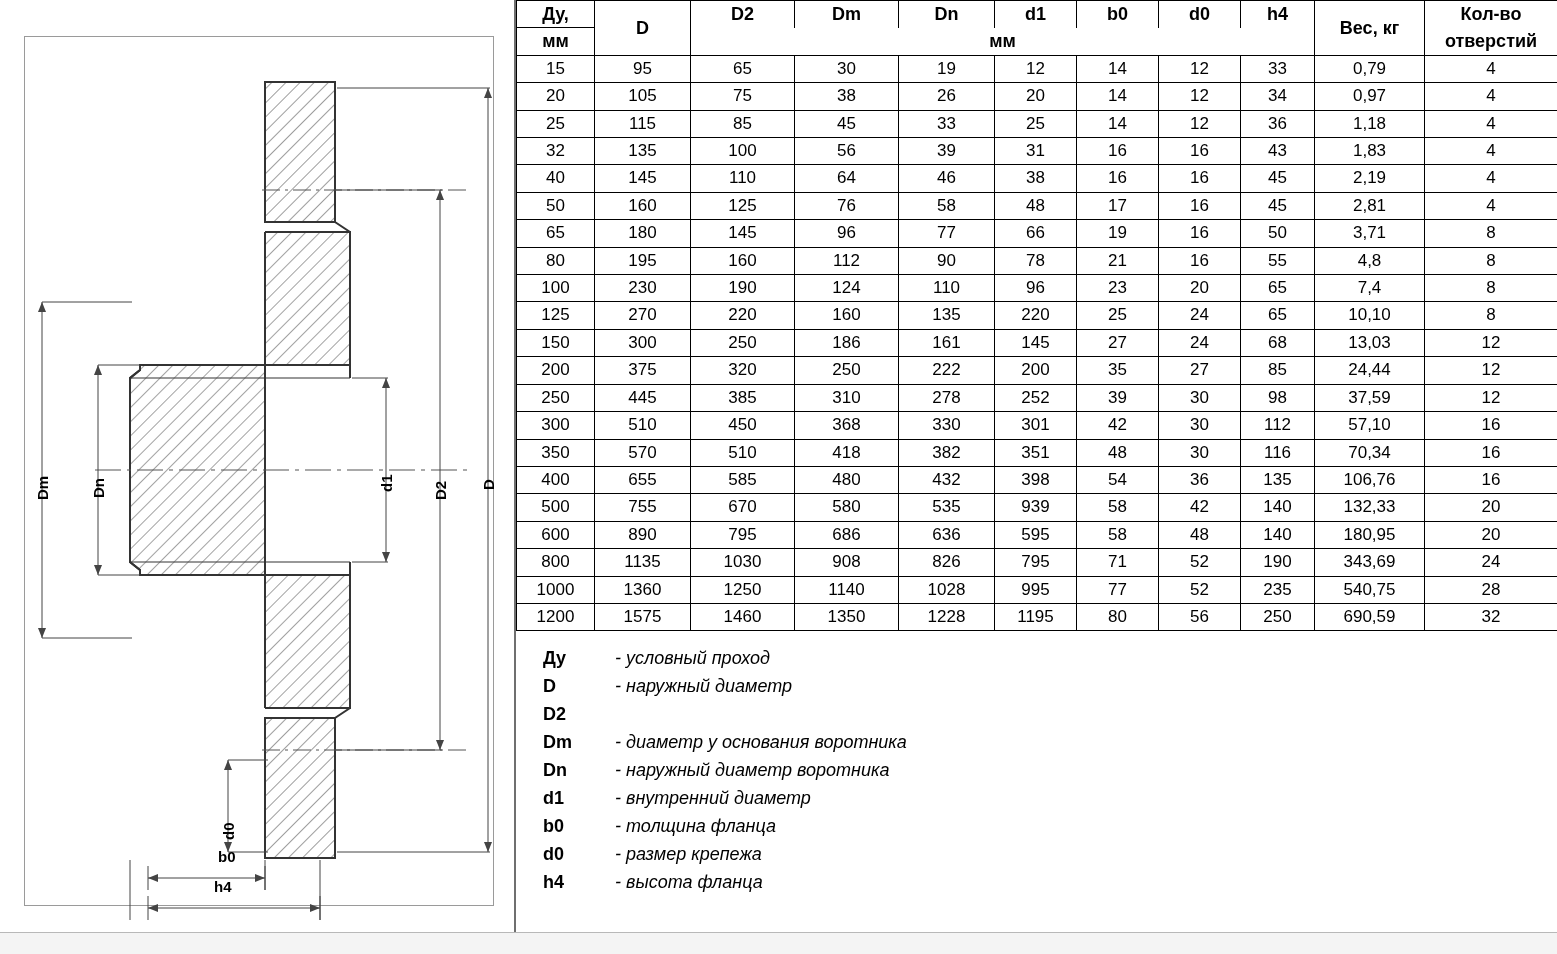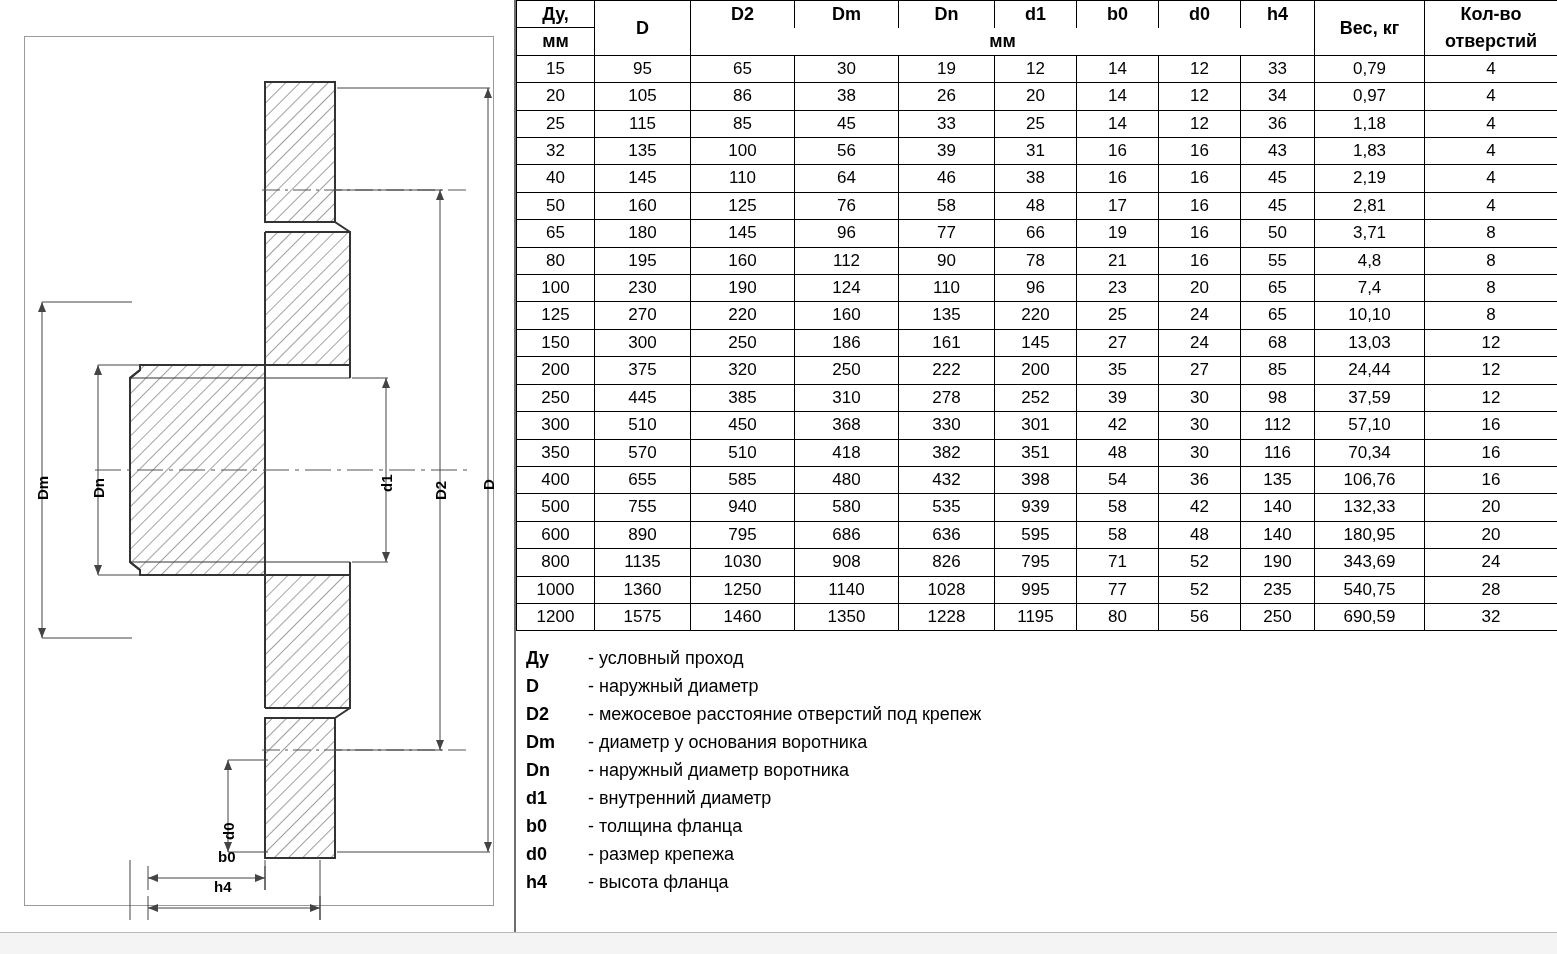--- a/index.html
+++ b/index.html
@@ -117,27 +117,29 @@
     height: 284px;
     background: #ffffff;
   }
   .legend-row {
     display: flex;
     align-items: baseline;
     height: 28px;
   }
   .legend-sym {
     width: 72px;
-    padding-left: 10px;
+    padding-left: 0;
     font-size: 18px;
     font-weight: bold;
     box-sizing: border-box;
+    margin-left: 27px;
   }
   .legend-desc {
     font-size: 18px;
+    font-style: italic;
   }
 
   
   #bottom-strip {
     position: absolute;
     left: 0;
     top: 932px;
     width: 1557px;
     height: 22px;
     background: #ffffff;
@@ -334,21 +336,21 @@
             <td>12</td>
             <td>14</td>
             <td>12</td>
             <td>33</td>
             <td>0,79</td>
             <td>4</td>
           </tr>
           <tr>
             <td>20</td>
             <td>105</td>
-            <td>86</td>
+            <td>75</td>
             <td>38</td>
             <td>26</td>
             <td>20</td>
             <td>14</td>
             <td>12</td>
             <td>34</td>
             <td>0,97</td>
             <td>4</td>
           </tr>
           <tr>
@@ -529,21 +531,21 @@
             <td>398</td>
             <td>54</td>
             <td>36</td>
             <td>135</td>
             <td>106,76</td>
             <td>16</td>
           </tr>
           <tr>
             <td>500</td>
             <td>755</td>
-            <td>940</td>
+            <td>670</td>
             <td>580</td>
             <td>535</td>
             <td>939</td>
             <td>58</td>
             <td>42</td>
             <td>140</td>
             <td>132,33</td>
             <td>20</td>
           </tr>
           <tr>
@@ -606,21 +608,20 @@
       <div class="legend-row">
         <div class="legend-sym">Ду</div>
         <div class="legend-desc">- условный проход</div>
       </div>
       <div class="legend-row">
         <div class="legend-sym">D</div>
         <div class="legend-desc">- наружный диаметр</div>
       </div>
       <div class="legend-row">
         <div class="legend-sym">D2</div>
-        <div class="legend-desc">- межосевое расстояние отверстий под крепеж</div>
       </div>
       <div class="legend-row">
         <div class="legend-sym">Dm</div>
         <div class="legend-desc">- диаметр у основания воротника</div>
       </div>
       <div class="legend-row">
         <div class="legend-sym">Dn</div>
         <div class="legend-desc">- наружный диаметр воротника</div>
       </div>
       <div class="legend-row">

